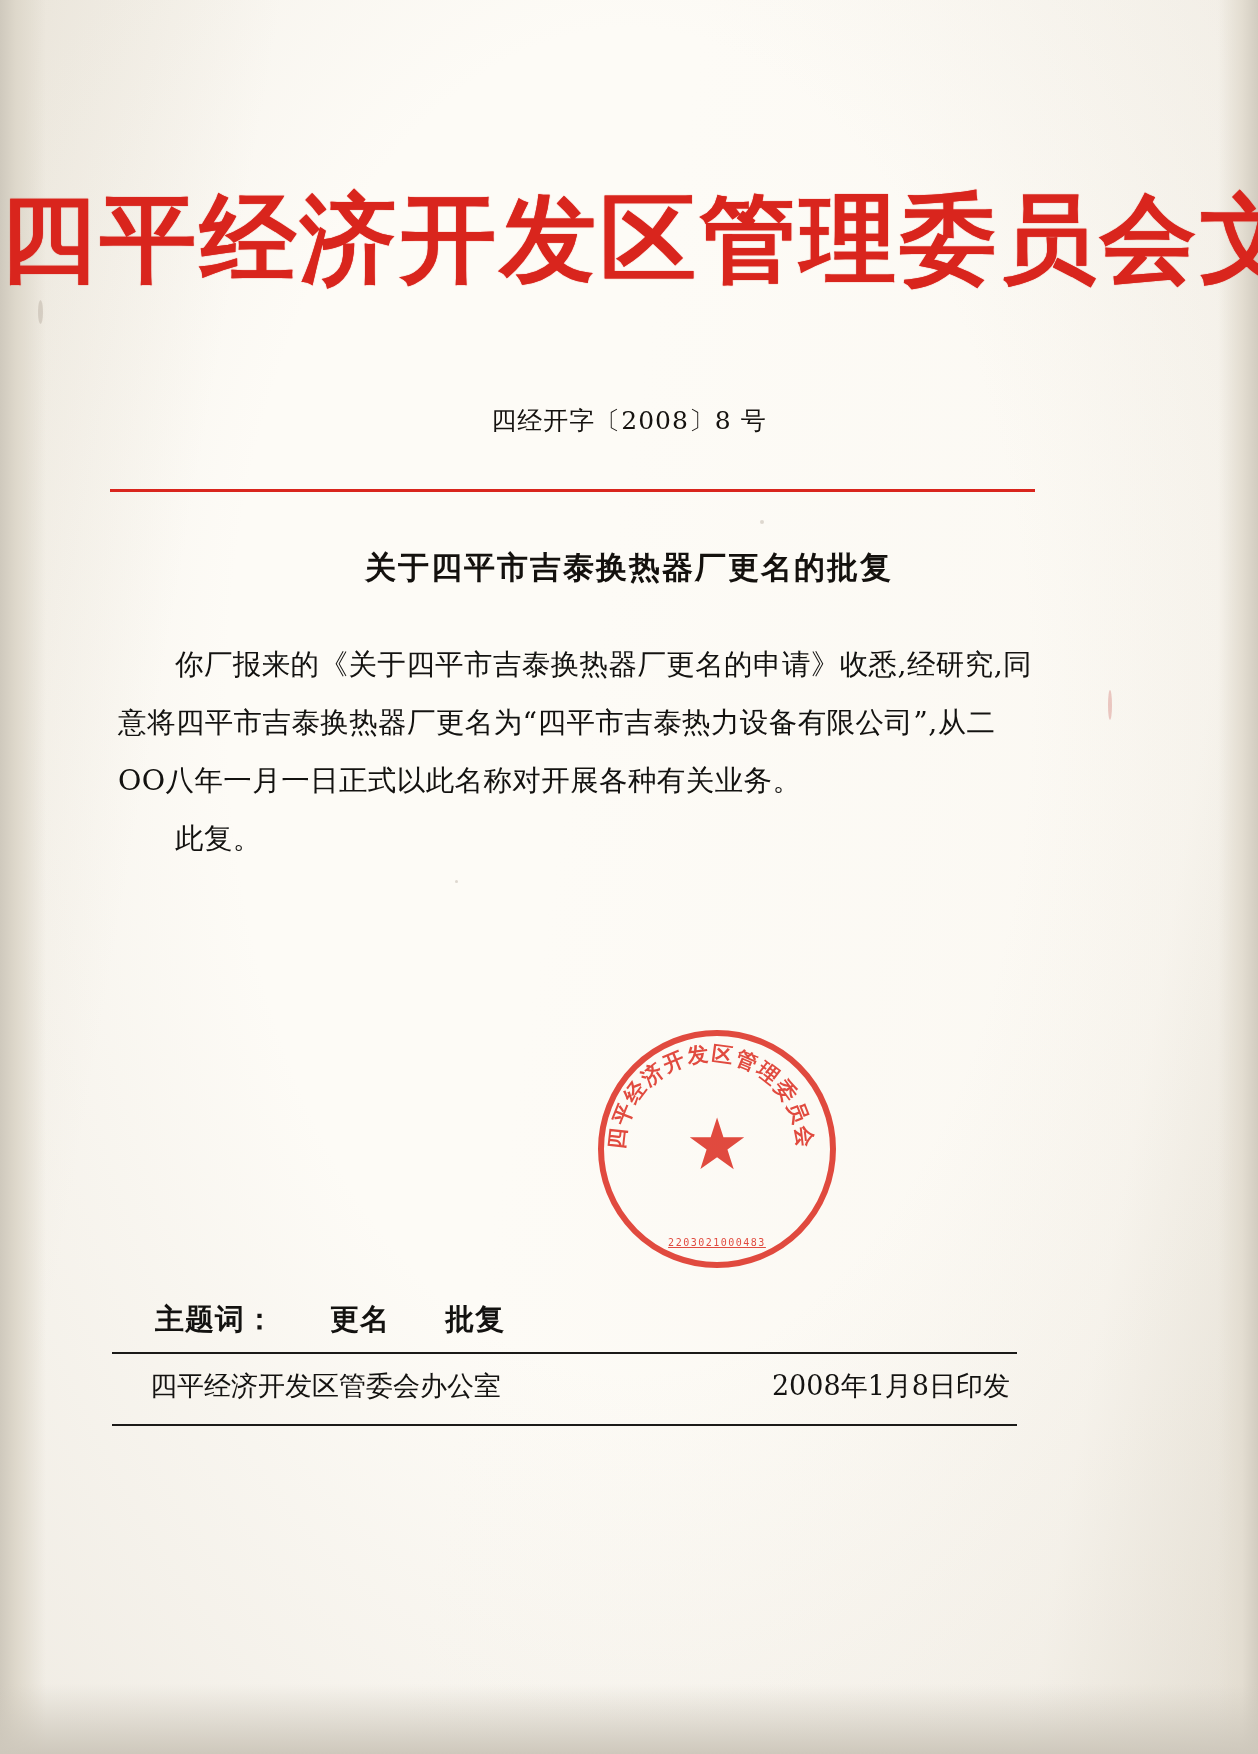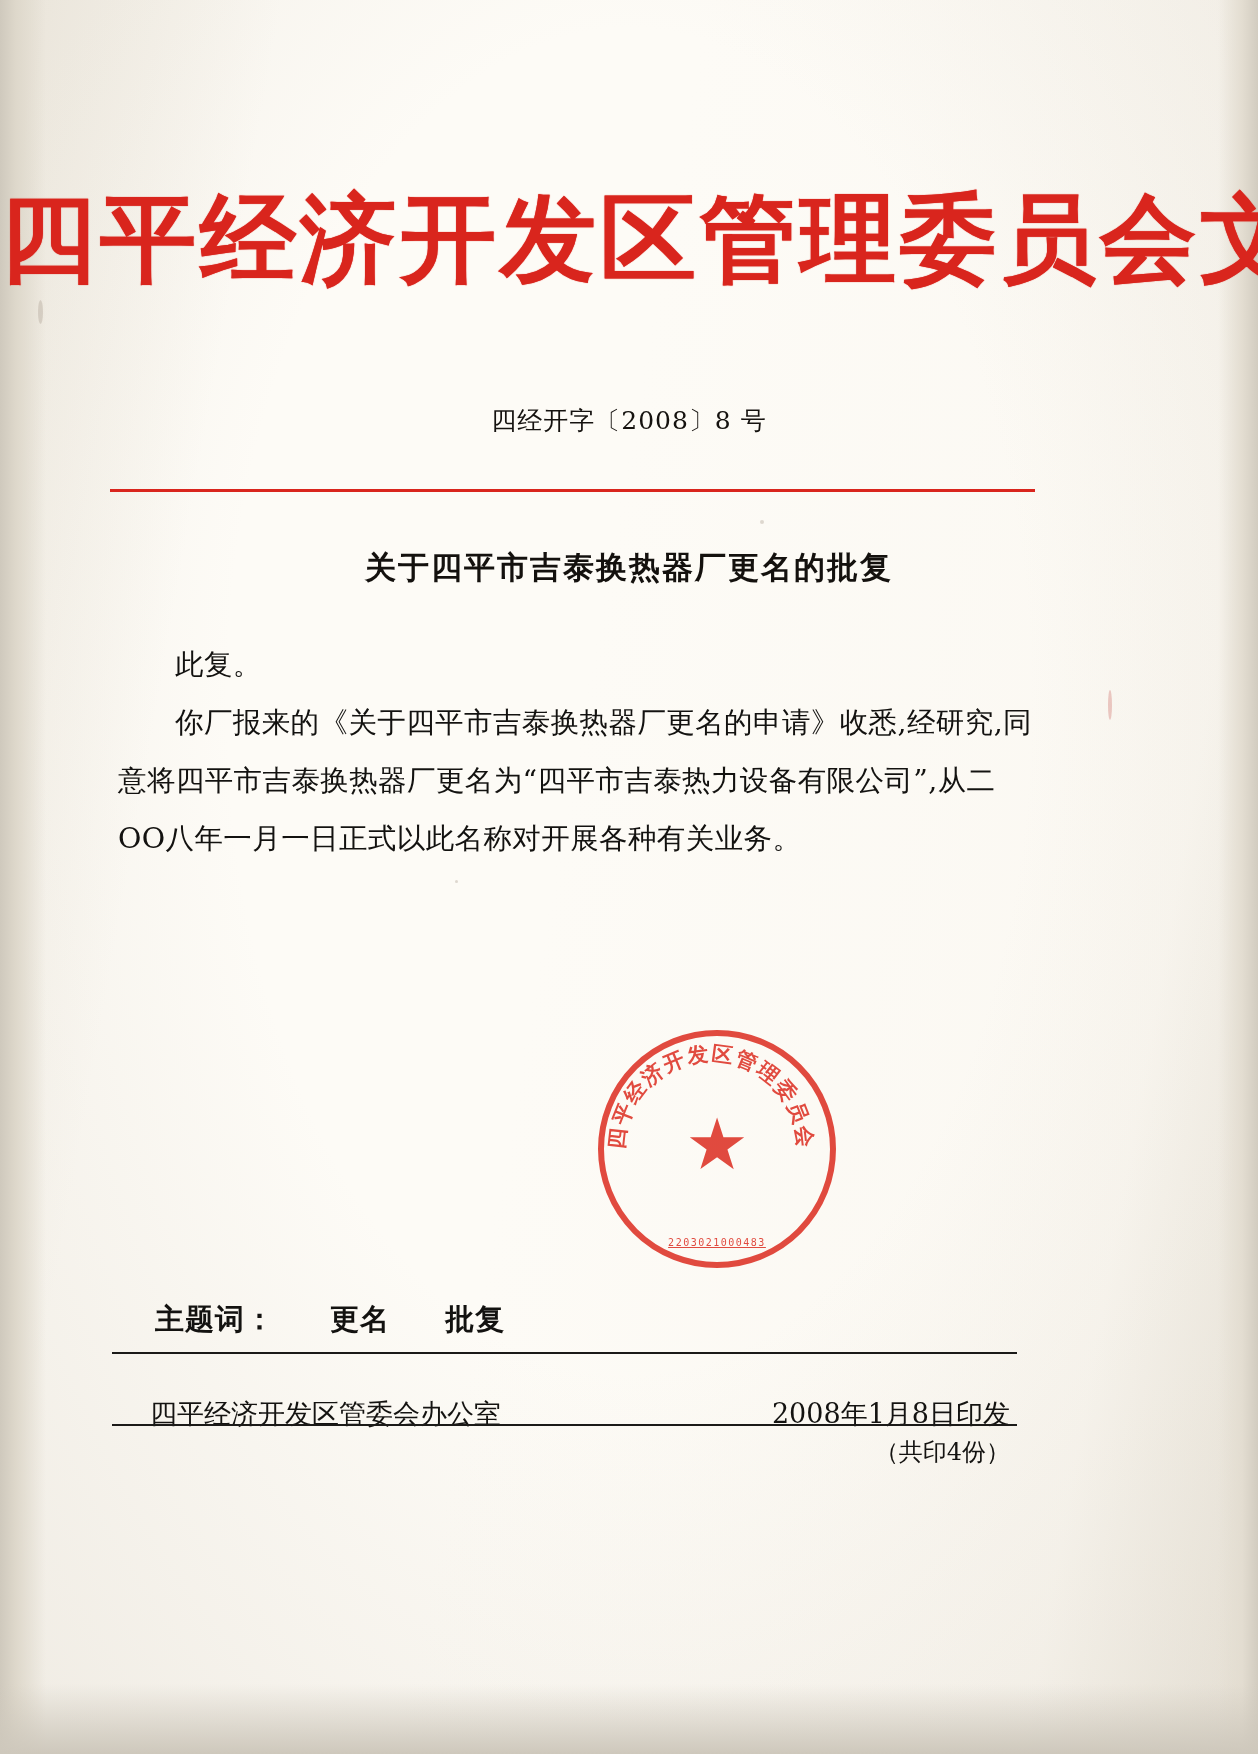--- a/index.html
+++ b/index.html
@@ -211,21 +211,21 @@
   .rule-thin-1 {
     position: absolute;
     top: 1352px;
     left: 112px;
     width: 905px;
     height: 2px;
     background: #1b1a18;
   }
   .footer-row {
     position: absolute;
-    top: 1396px;
+    top: 1368px;
     left: 150px;
     width: 860px;
     display: flex;
     justify-content: space-between;
     font-size: 27px;
     color: #141311;
     text-align: center;
   }
   .rule-thin-2 {
     position: absolute;
@@ -263,22 +263,22 @@
 
     <div class="masthead">四平经济开发区管理委员会文件</div>
 
     <div class="doc-number">四经开字〔2008〕8 号</div>
 
     <div class="red-rule"></div>
 
     <div class="doc-title">关于四平市吉泰换热器厂更名的批复</div>
 
     <div class="body-block">
+      <p class="para">你厂报来的《关于四平市吉泰换热器厂更名的申请》收悉,经研究,同意将四平市吉泰换热器厂更名为“四平市吉泰热力设备有限公司”,从二OO八年一月一日正式以此名称对开展各种有关业务。</p>
       <p class="para">此复。</p>
-      <p class="para">你厂报来的《关于四平市吉泰换热器厂更名的申请》收悉,经研究,同意将四平市吉泰换热器厂更名为“四平市吉泰热力设备有限公司”,从二OO八年一月一日正式以此名称对开展各种有关业务。</p>
     </div>
 
     <div class="seal">
       <div class="seal-inner">
         <svg class="seal-arc" viewBox="0 0 214 214">
           <defs>
             <path id="arcpath" d="M 20,112 A 87,87 0 0 1 194,112"></path>
           </defs>
           <text>
             <textPath href="#arcpath" startOffset="50%" text-anchor="middle">四平经济开发区管理委员会</textPath>
@@ -298,16 +298,15 @@
 
     <div class="rule-thin-1"></div>
 
     <div class="footer-row">
       <span>四平经济开发区管委会办公室</span>
       <span>2008年1月8日印发</span>
     </div>
 
     <div class="rule-thin-2"></div>
 
-    <div class="copies">（共印4份）</div>
 
   </div>
 </div>
 
 </body></html>

